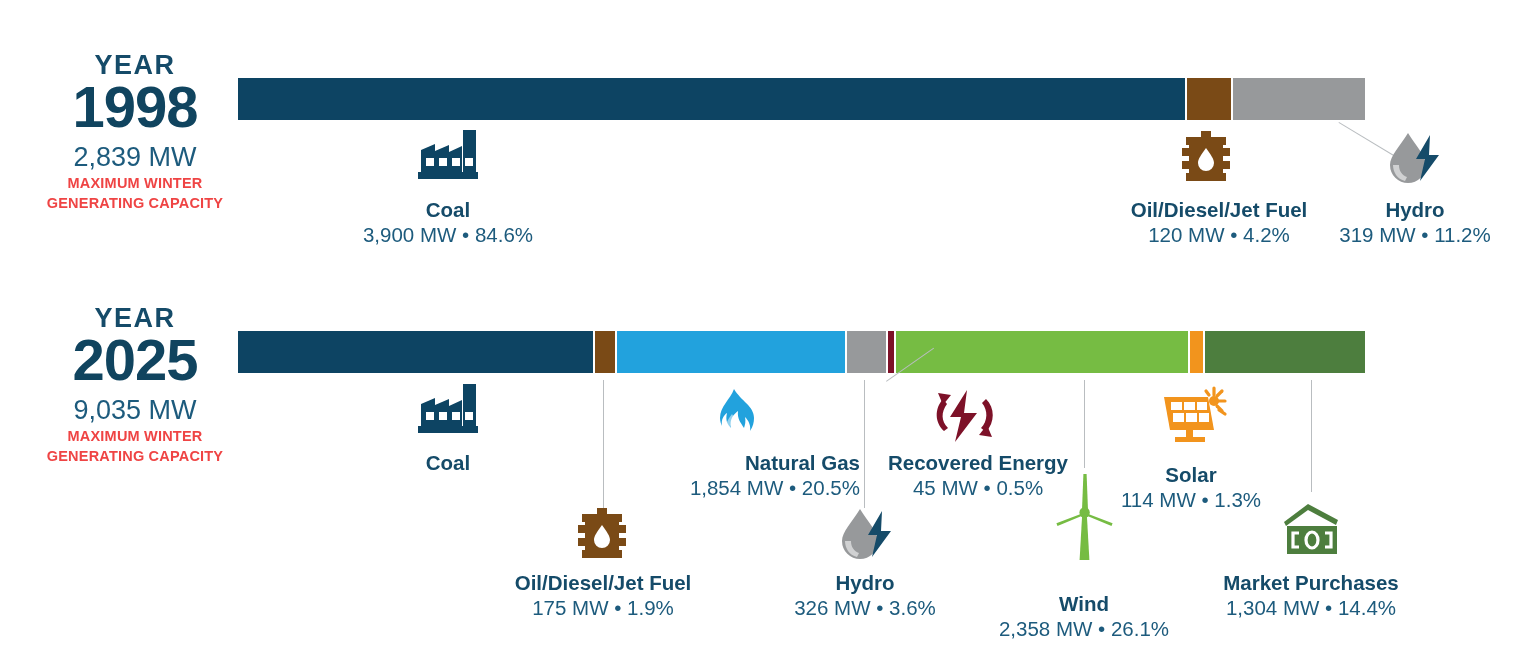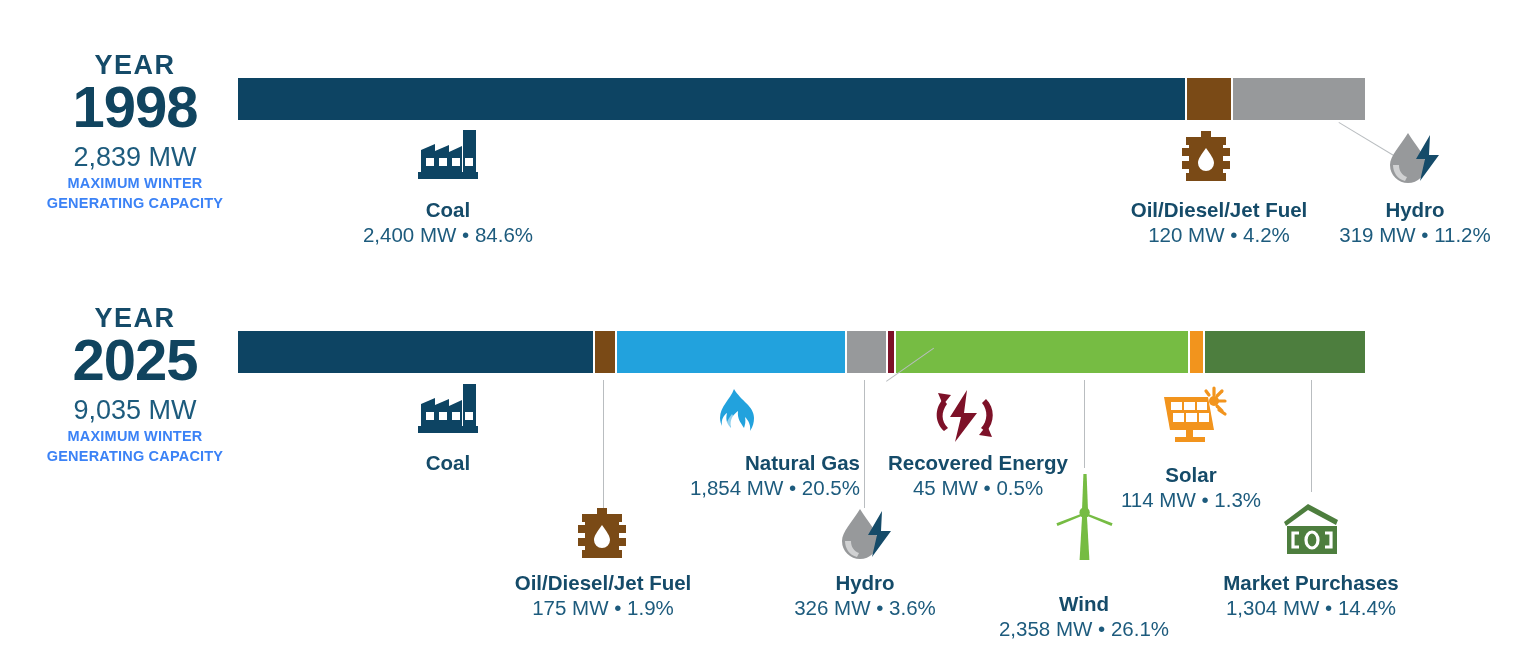--- a/index.html
+++ b/index.html
@@ -20,21 +20,21 @@
     color:#154b69;line-height:1;
   }
   .year-num{
     font-size:58px;font-weight:bold;color:#10445f;
     line-height:1.02;letter-spacing:-1px;margin-top:-2px;
   }
   .year-mw{
     font-size:27px;color:#1d5b7d;line-height:1.05;margin-top:7px;font-weight:400;
   }
   .year-cap{
-    font-size:14.5px;color:#3b82f6;font-weight:bold;line-height:1.2;
+    font-size:14.5px;color:#ef4444;font-weight:bold;line-height:1.2;
     letter-spacing:0.2px;margin-top:3px;text-align:center;
   }
 
   
   .bar{position:absolute;height:42px;box-sizing:border-box;}
   .seg{position:absolute;top:0;height:42px;border-left:1.5px solid #ffffff;border-right:1.5px solid #ffffff;box-sizing:border-box;}
   .seg:first-child{border-left:none;}
   .seg:last-child{border-right:none;}
 
   
@@ -100,21 +100,21 @@
   <div class="icon" style="left:1386px;top:132px;">
     <svg width="58" height="54" viewBox="0 0 58 54">
       <path fill="#97999b" d="M22 1 C14 14 4 24 4 33 a18 18 0 0 0 36 0 C40 24 30 14 22 1 z"></path>
       <path fill="#ffffff" d="M13 33 c0 6 3 10 8 12 l-2 4 c-8 -2 -12 -9 -12 -16 z" opacity="0.55"></path>
       <path fill="#154b69" d="M44 3 L30 27 h9 l-5 22 L53 23 h-10 z"></path>
     </svg>
   </div>
 
   <div class="lab" style="left:318px;top:198px;width:260px;">
     <div class="nm">Coal</div>
-    <div class="vl">2,400 MW • 84.6%</div>
+    <div class="vl">3,900 MW • 84.6%</div>
   </div>
 
   <div class="lab" style="left:1068px;top:198px;width:302px;">
     <div class="nm">Oil/Diesel/Jet Fuel</div>
     <div class="vl">120 MW • 4.2%</div>
   </div>
 
   <div class="lab" style="left:1290px;top:198px;width:250px;">
     <div class="nm">Hydro</div>
     <div class="vl">319 MW • 11.2%</div>

